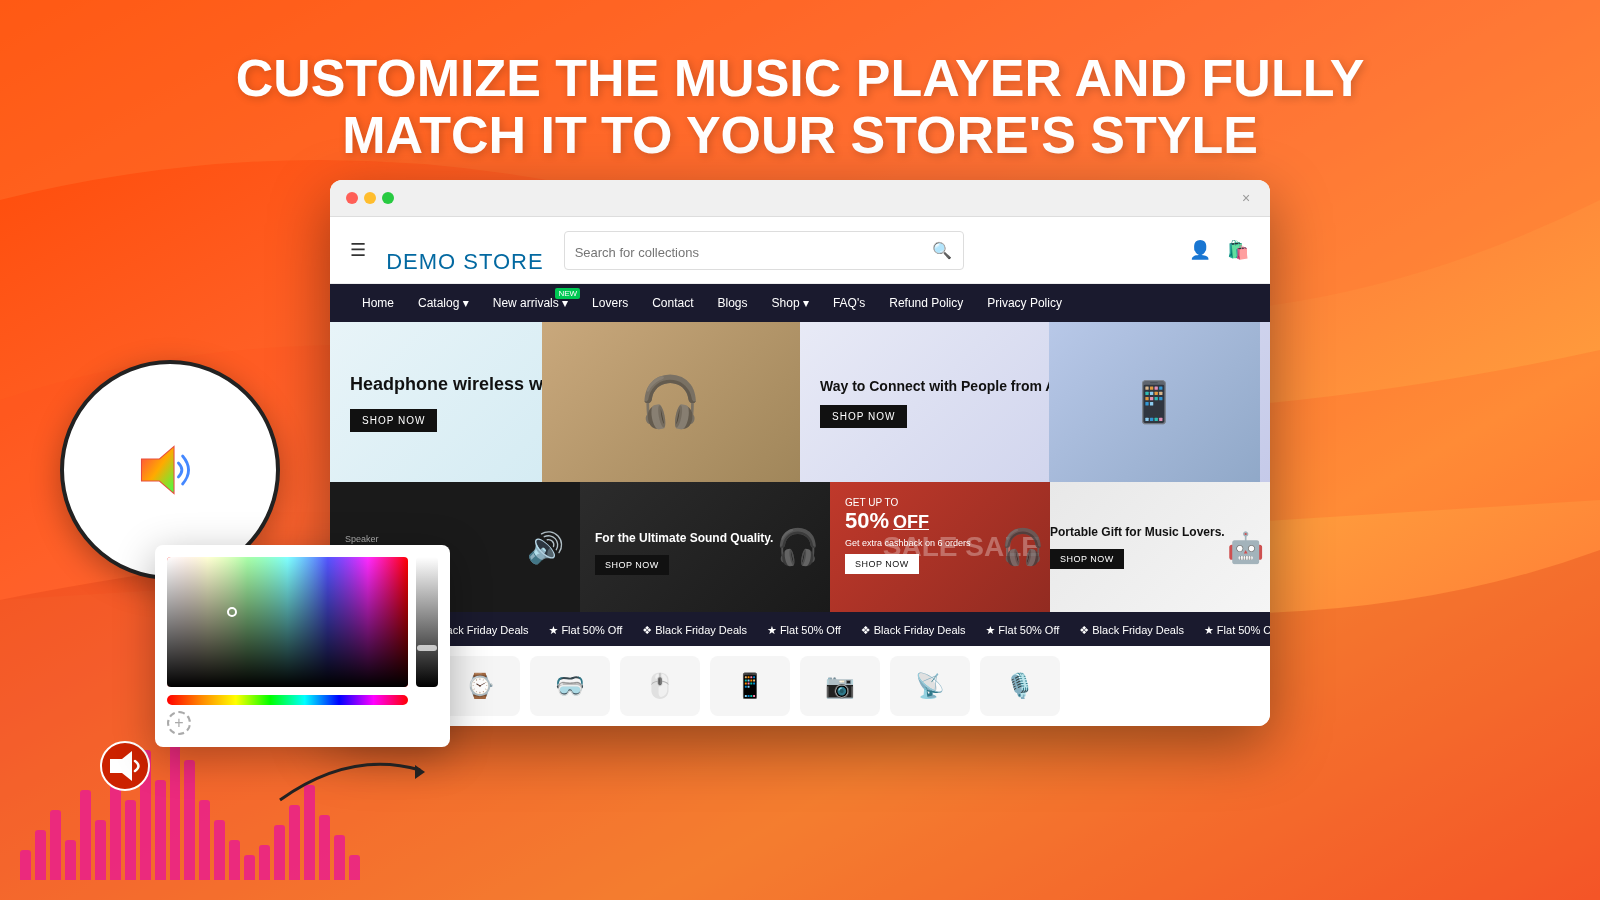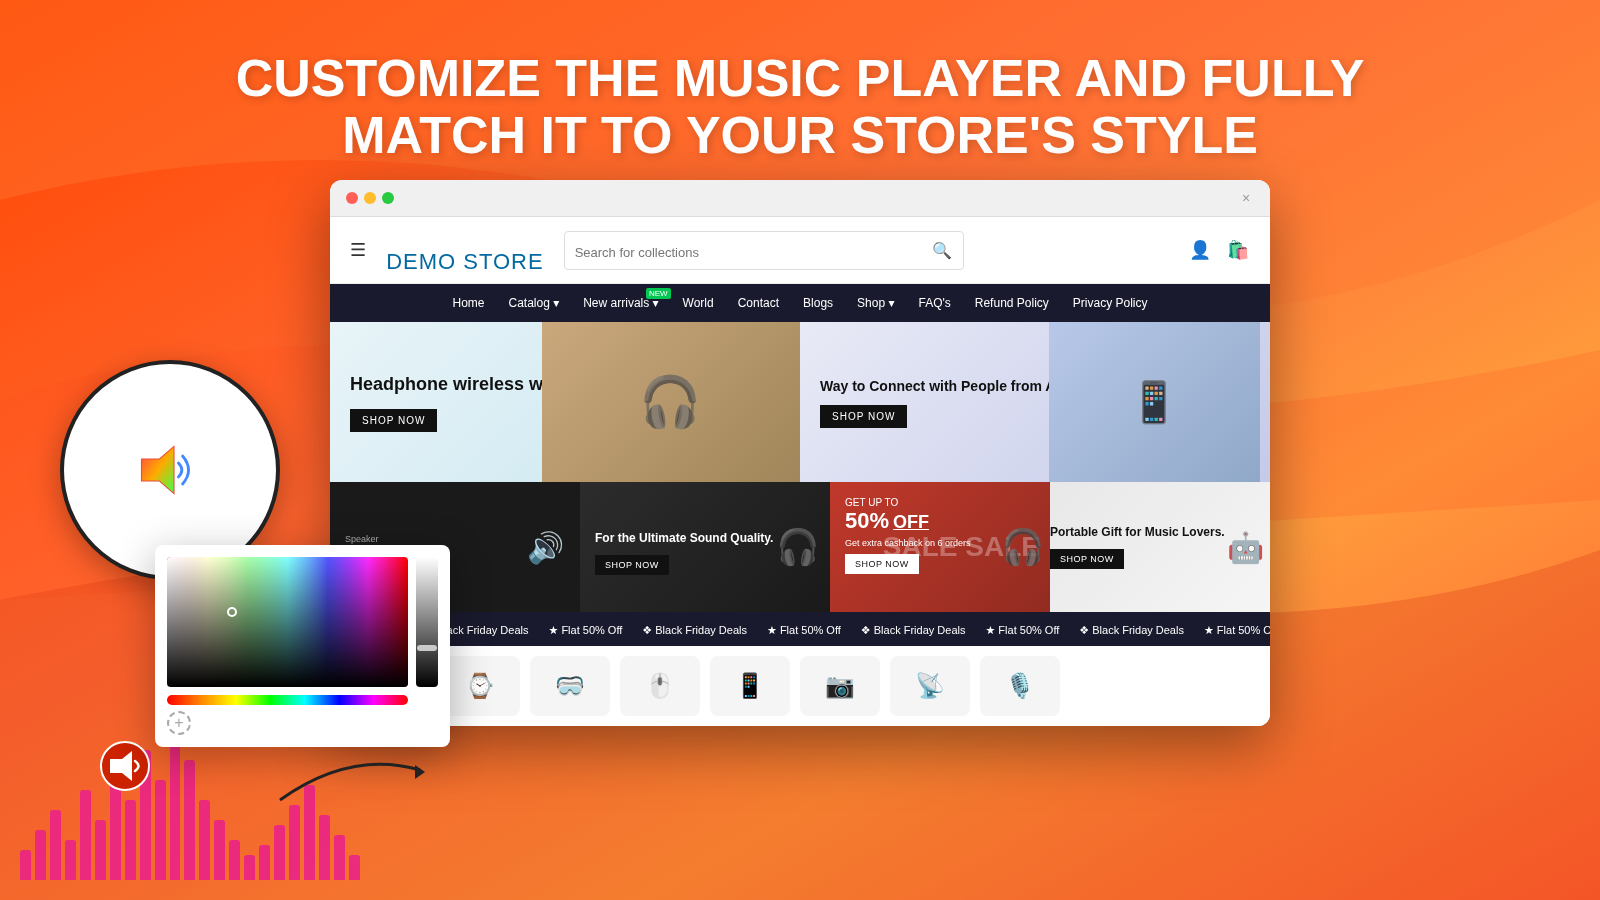--- a/index.html
+++ b/index.html
@@ -139,21 +139,20 @@
       color: #333;
     }
 
     
     .store-nav {
       background: #1a1a2e;
       padding: 0 20px;
       display: flex;
       align-items: center;
       gap: 0;
-      justify-content: center;
     }
 
     .nav-item {
       color: white;
       font-size: 12px;
       padding: 12px 12px;
       cursor: pointer;
       white-space: nowrap;
       position: relative;
     }
@@ -437,21 +436,21 @@
       <div class="header-icons">
         <span class="header-icon">👤</span>
         <span class="header-icon">🛍️</span>
       </div>
     </div>
 
     <nav class="store-nav">
       <div class="nav-item">Home</div>
       <div class="nav-item">Catalog ▾</div>
       <div class="nav-item has-new">New arrivals ▾</div>
-      <div class="nav-item">World</div>
+      <div class="nav-item">Lovers</div>
       <div class="nav-item">Contact</div>
       <div class="nav-item">Blogs</div>
       <div class="nav-item">Shop ▾</div>
       <div class="nav-item">FAQ's</div>
       <div class="nav-item">Refund Policy</div>
       <div class="nav-item">Privacy Policy</div>
     </nav>
 
     <div class="hero-section">
       <div class="hero-left">

